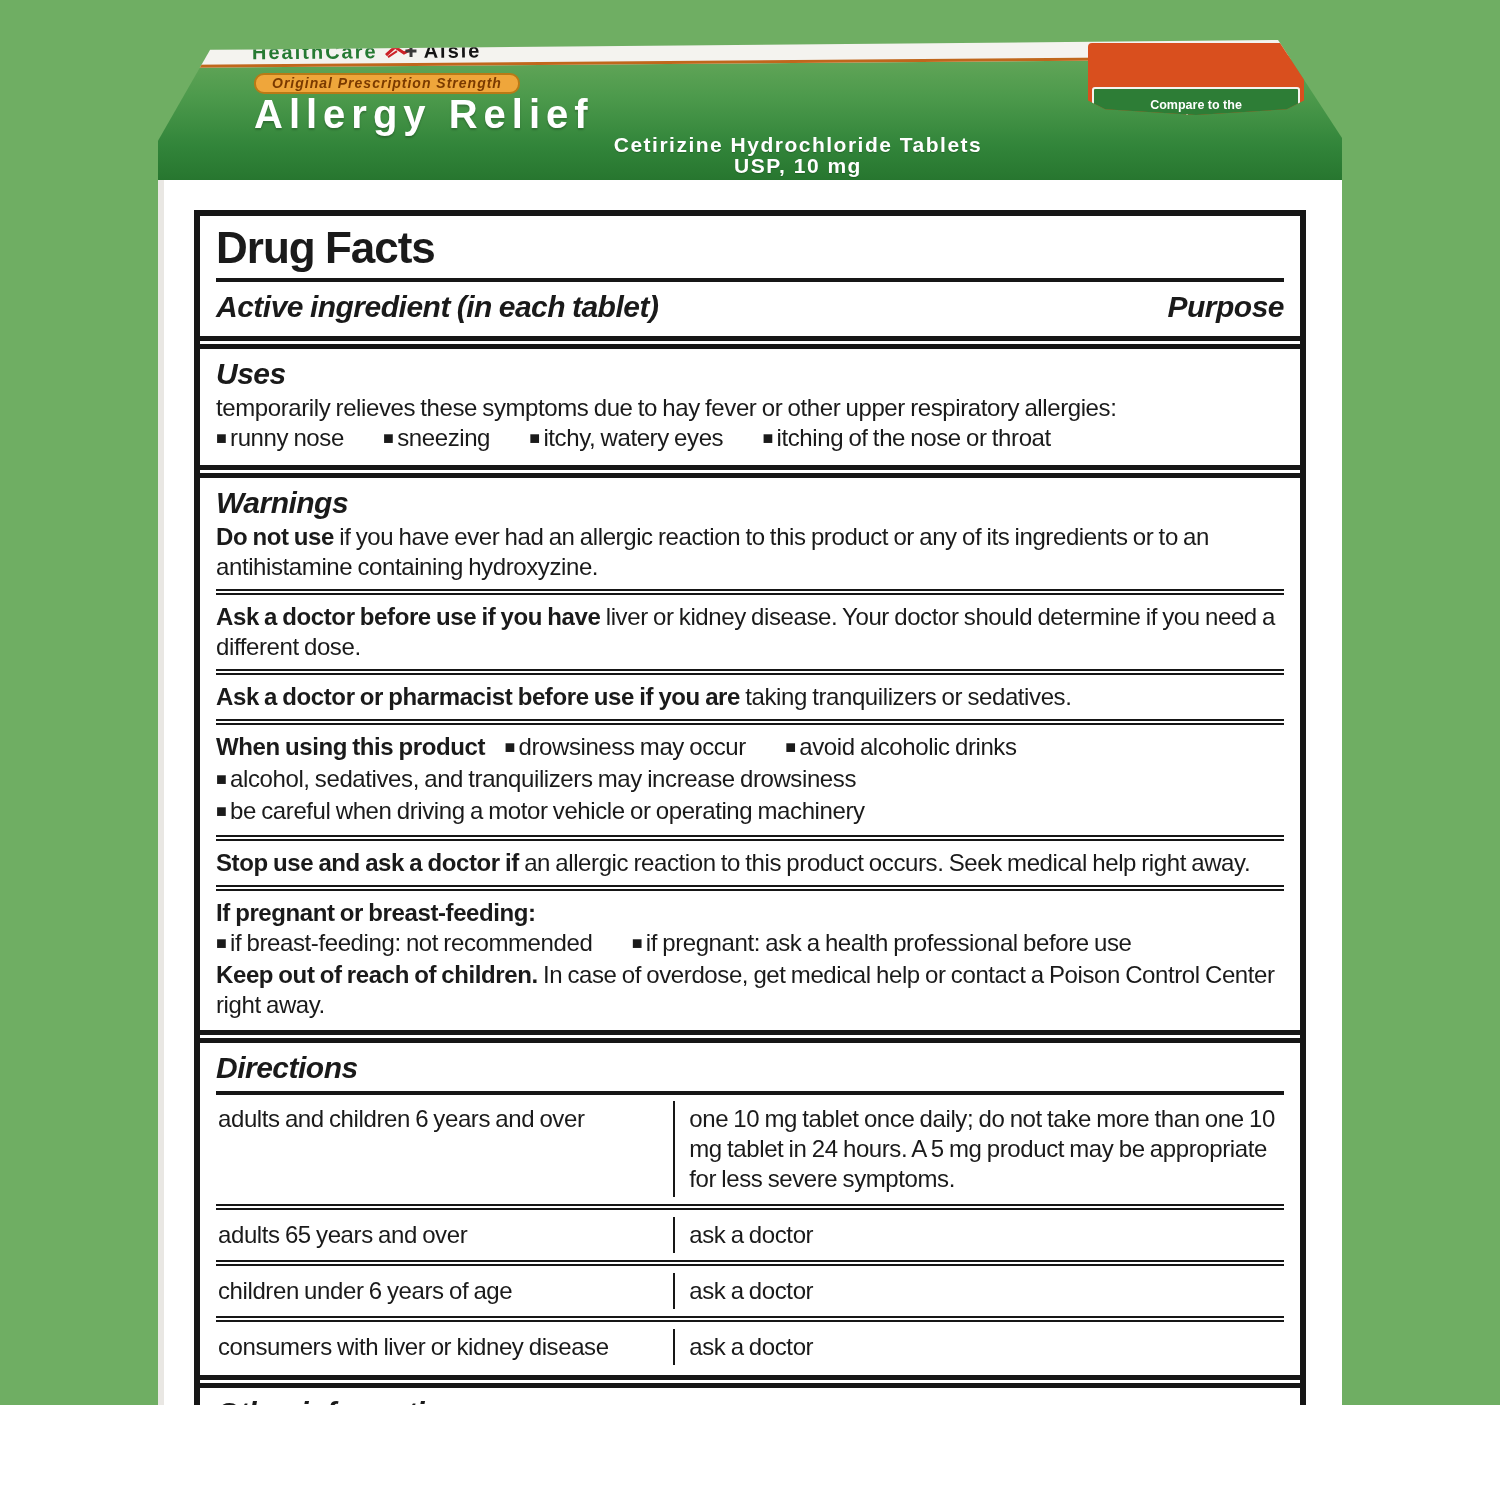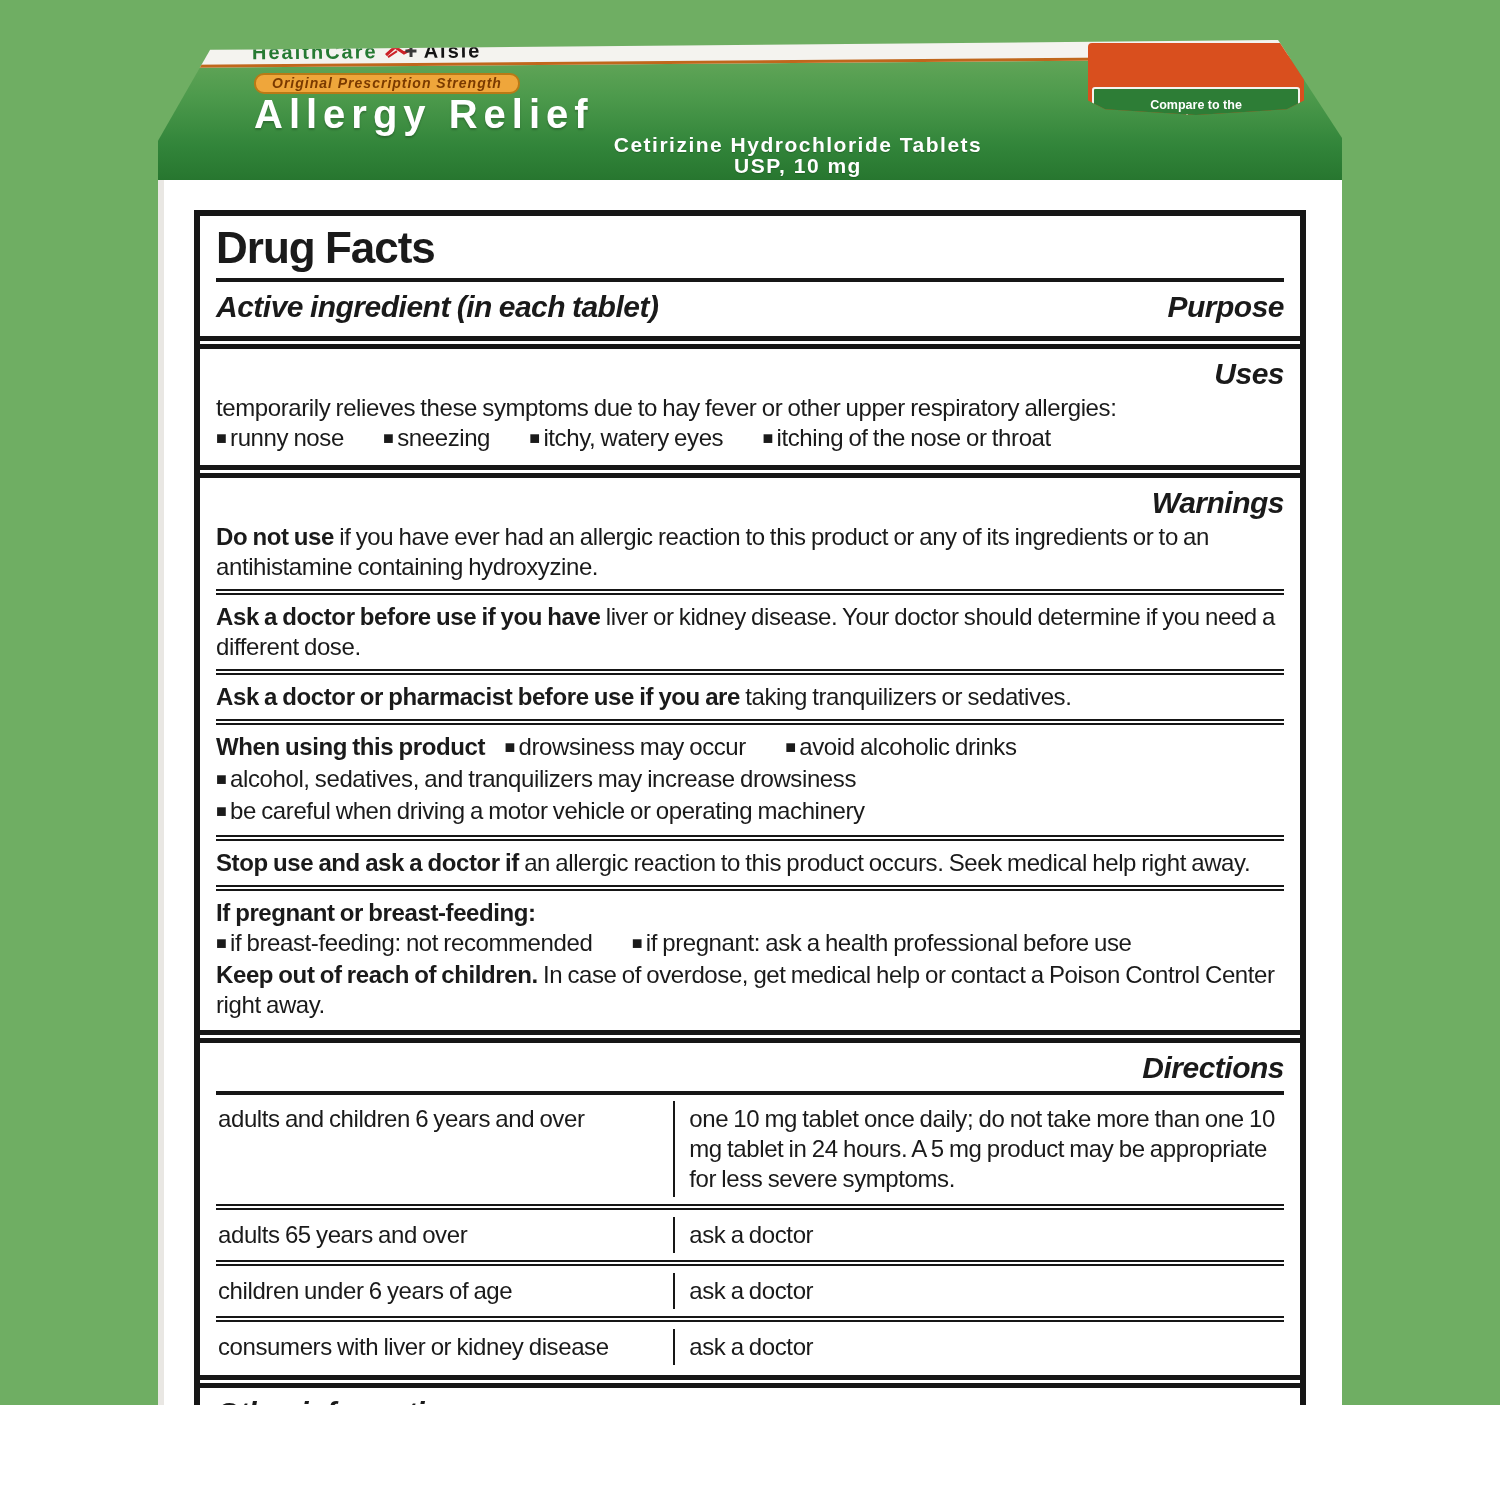--- a/index.html
+++ b/index.html
@@ -41,21 +41,21 @@
   
   .face{background:linear-gradient(90deg,#e9e7e3 0 6px,#ffffff 6px);
         padding:30px 36px 22px;box-shadow:0 6px 0 #e3e1dd;}
 
   
   .panel{border:6px solid #161616;background:#fff;color:#1a1a1a;
          font-size:24px;line-height:30px;letter-spacing:-0.4px;word-spacing:-1px;}
   .sep{height:13px;background:linear-gradient(180deg,#161616 0 5px,#ffffff 5px 8px,#161616 8px 13px);}
   .sec{padding:6px 16px 10px;}
   .h1{font-size:44px;line-height:52px;font-weight:bold;letter-spacing:-1px;}
-  .h2{font-size:30px;line-height:38px;font-weight:bold;font-style:italic;letter-spacing:-0.5px;text-align:right;}
+  .h2{font-size:30px;line-height:38px;font-weight:bold;font-style:italic;letter-spacing:-0.5px;}
   .h2.inline{display:inline;margin-right:14px;}
   .rule{border:0;border-top:4px solid #161616;margin:4px 0 6px;}
   .dbl{height:6px;margin:7px 0;background:linear-gradient(180deg,#161616 0 2px,transparent 2px 4px,#161616 4px 6px);}
   .lead{font-weight:bold;}
   .row2{display:flex;justify-content:space-between;align-items:baseline;}
   .dotline{display:flex;align-items:baseline;}
   .dots{flex:1;border-bottom:3px dotted #222;margin:0 4px 6px;}
   .blt::before{content:"■ ";font-size:0.75em;position:relative;top:-2px;}
   .blt{margin-right:34px;}
   .blt:last-child{margin-right:0;}

